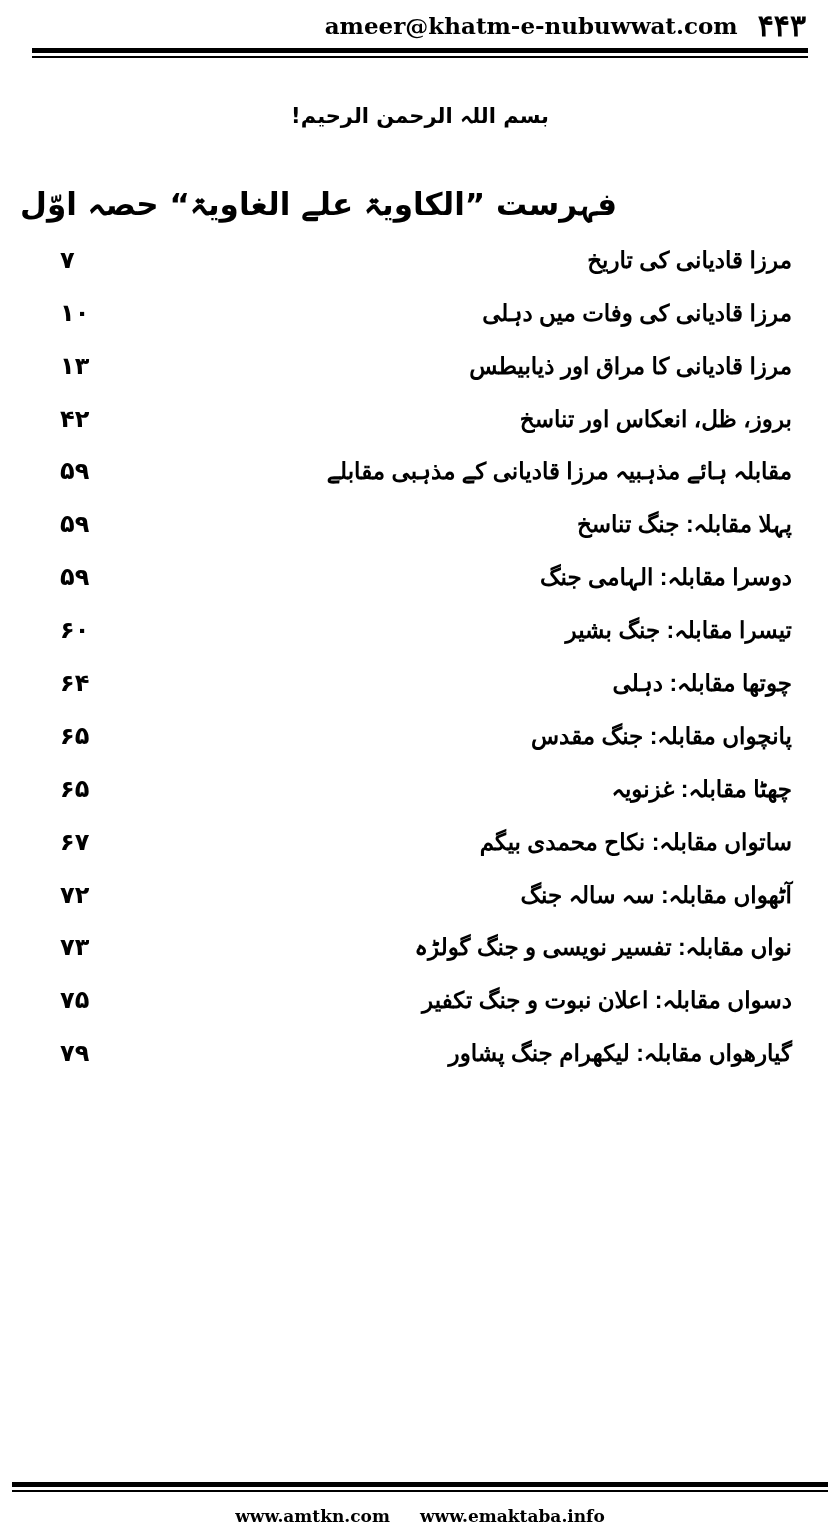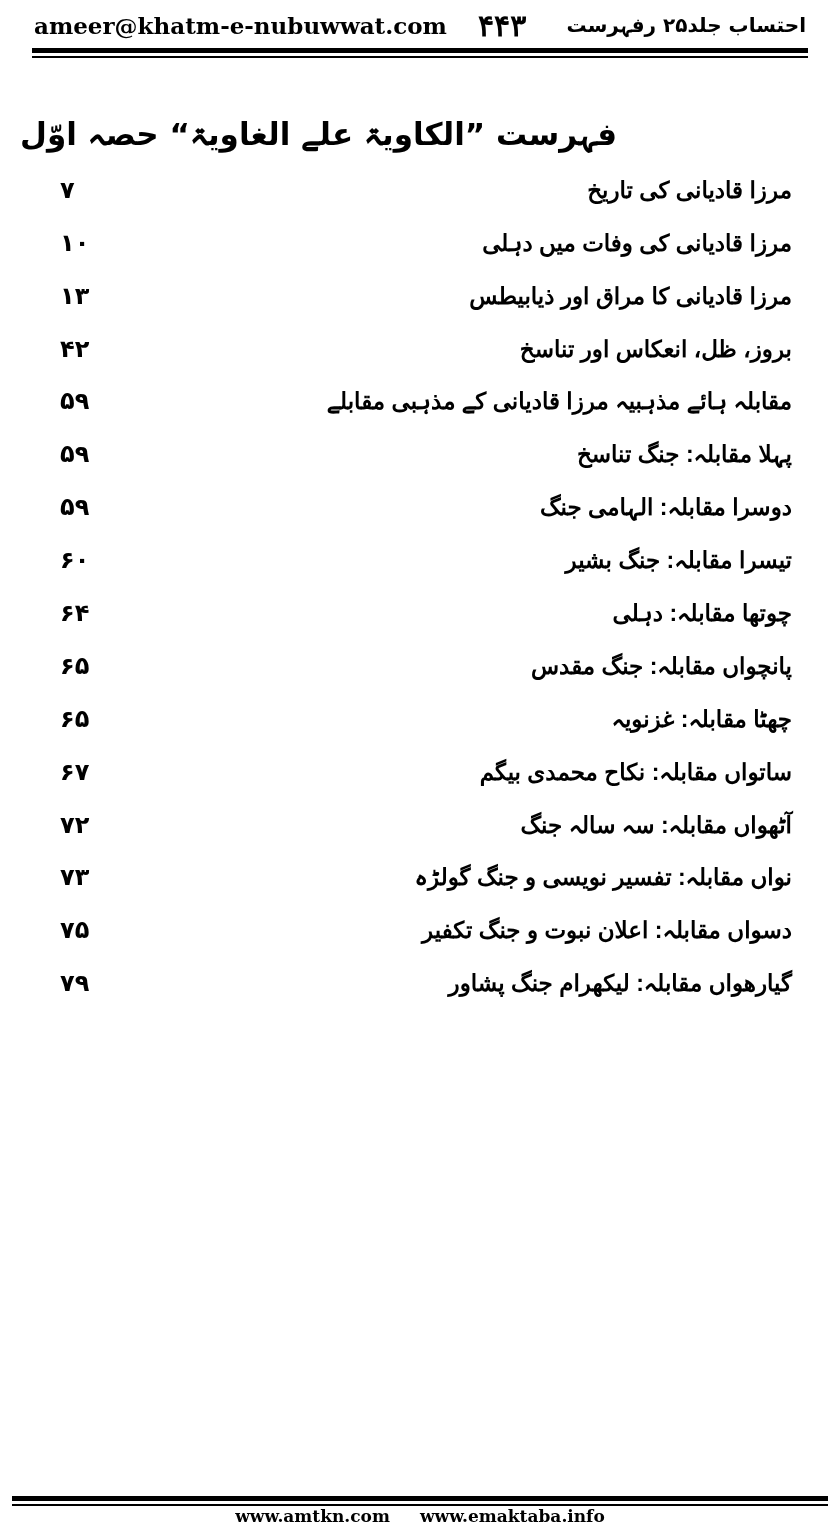--- a/index.html
+++ b/index.html
@@ -38,21 +38,21 @@
     font-family: "DejaVu Sans", sans-serif;
     font-size: 20px;
     font-weight: bold;
     direction: rtl;
     white-space: nowrap;
     letter-spacing: 0px;
   }
   .header-left {
     display: flex;
     align-items: center;
-    gap: 31px;
+    gap: 20px;
     white-space: nowrap;
   }
   .header-email {
     font-family: "DejaVu Serif", "Liberation Serif", serif;
     font-size: 23px;
     font-weight: bold;
   }
   .header-pageno {
     font-family: Liberation Serif, serif;
     font-size: 30px;
@@ -131,44 +131,45 @@
     margin: 0 12px;
     border-top: 5px solid #000;
     border-bottom: 2px solid #000;
     height: 3px;
   }
   .footer {
     display: flex;
     justify-content: center;
     align-items: center;
     gap: 30px;
+    padding-top: 14px;
     font-family: "DejaVu Serif", "Liberation Serif", serif;
     font-size: 17px;
     font-weight: bold;
   }
   .footer a, .footer span.link {
     color: #000;
     text-decoration: none;
   }
 </style>
 </head>
 <body>
 
 <div class="page">
 
   <div class="header">
-    <div class="header-right">احتساب جلد۲۵ رفہرست</div>
     <div class="header-left">
       <span class="header-email">ameer@khatm-e-nubuwwat.com</span>
       <span class="header-pageno">۴۴۳</span>
     </div>
   </div>
 
   <div class="rule-top"></div>
 
+  <div class="basmala">بسم اللہ الرحمن الرحیم!</div>
 
   <div class="doc-title">فہرست ”الکاویۃ علے الغاویۃ“ حصہ اوّل</div>
 
   <div class="toc">
 
     <div class="toc-row">
       <div class="toc-title">مرزا قادیانی کی تاریخ</div>
       <div class="toc-page">۷</div>
     </div>
 

